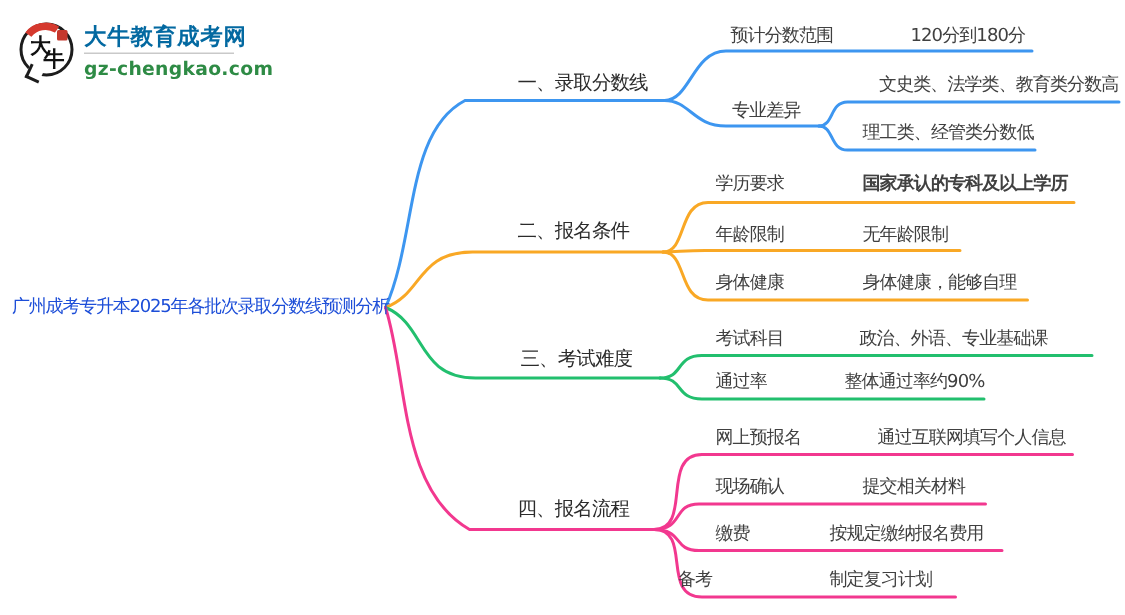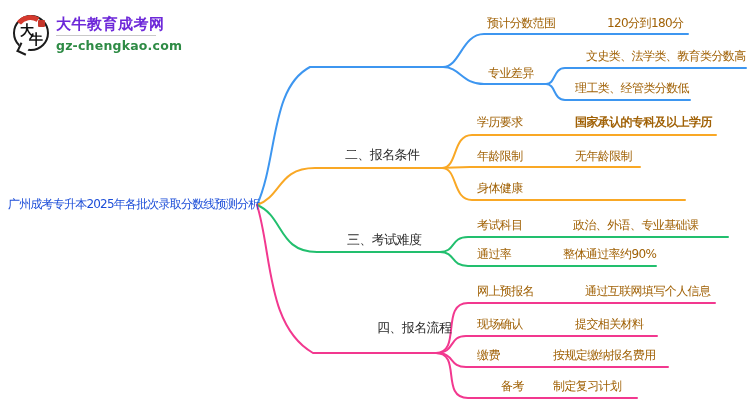--- a/index.html
+++ b/index.html
@@ -1,33 +1,33 @@
 <!DOCTYPE html>
 <html><head>
 <meta charset="utf-8">
 <style>
   html,body{margin:0;padding:0;background:#fff;}
   .canvas{
     position:relative;width:750px;height:410px;background:#ffffff;
     font-family:"DejaVu Sans","Liberation Sans",sans-serif;overflow:hidden;
   }
   svg.lines{position:absolute;left:0;top:0;width:750px;height:410px;}
-  .t{position:absolute;white-space:nowrap;color:#a16207;font-size:12px;letter-spacing:-0.6px;line-height:1.2;}
+  .t{position:absolute;white-space:nowrap;color:#404040;font-size:12px;letter-spacing:-0.6px;line-height:1.2;}
   .branch-label{font-size:13px;color:#2b2b2b;}
   .root-title{position:absolute;left:8px;top:196px;font-size:12px;color:#1d4ed8;letter-spacing:-0.8px;white-space:nowrap;}
   
   .logo{position:absolute;left:13px;top:15px;display:flex;align-items:flex-start;}
   .logo-icon{position:relative;width:36px;height:36px;border:2px solid #1c1c1c;border-radius:50%;background:#fff;box-sizing:border-box;}
   .logo-arc{position:absolute;left:-1px;top:-2px;width:32px;height:30px;border:5px solid transparent;border-top-color:#d5392e;border-radius:50%;transform:rotate(-10deg);box-sizing:border-box;}
   .logo-char-a{position:absolute;left:5px;top:5px;font-size:14px;font-weight:bold;color:#111;font-family:"DejaVu Serif","Liberation Serif",serif;}
   .logo-char-b{position:absolute;left:14px;top:14px;font-size:14px;font-weight:bold;color:#111;font-family:"DejaVu Serif","Liberation Serif",serif;}
   .logo-seal{position:absolute;right:2px;top:3px;width:7px;height:7px;background:#c5372c;border-radius:1px;}
   .logo-tail{position:absolute;left:3px;bottom:-5px;width:8px;height:8px;background:#fff;border-left:2px solid #1c1c1c;border-bottom:2px solid #1c1c1c;transform:rotate(25deg);}
   .logo-text{margin-left:7px;}
-  .logo-title{font-size:15px;font-weight:bold;color:#6d28d9;letter-spacing:0.5px;line-height:1.2;}
+  .logo-title{font-size:15px;font-weight:bold;color:#0369a1;letter-spacing:0.5px;line-height:1.2;}
   .logo-divider{height:1px;background:#c9c9c9;margin:2px 0 2px 0;width:100px;}
   .logo-domain{font-size:12.5px;font-weight:bold;color:#2e8b45;letter-spacing:0.2px;}
 </style>
 </head>
 <body>
 
 <div class="canvas">
 
   <svg class="lines" viewBox="0 0 750 410" fill="none" stroke-width="2" stroke-linecap="round">
 
@@ -63,42 +63,44 @@
     </div>
     <div class="logo-text">
       <div class="logo-title">大牛教育成考网</div>
       <div class="logo-divider"></div>
       <div class="logo-domain">gz-chengkao.com</div>
     </div>
   </div>
 
   <div class="root-title">广州成考专升本2025年各批次录取分数线预测分析</div>
 
+  <div class="t branch-label" style="left:345px;top:48px;">一、录取分数线</div>
   <div class="t" style="left:487px;top:16px;">预计分数范围</div>
   <div class="t" style="left:607px;top:16px;">120分到180分</div>
   <div class="t" style="left:488px;top:66px;">专业差异</div>
   <div class="t" style="left:575px;top:81px;">理工类、经管类分数低</div>
   <div class="t" style="left:586px;top:49px;">文史类、法学类、教育类分数高</div>
 
   <div class="t branch-label" style="left:345px;top:147px;">二、报名条件</div>
   <div class="t" style="left:477px;top:115px;">学历要求</div>
   <div class="t" style="left:575px;top:115px;font-weight:bold;">国家承认的专科及以上学历</div>
   <div class="t" style="left:477px;top:149px;">年龄限制</div>
   <div class="t" style="left:575px;top:149px;">无年龄限制</div>
   <div class="t" style="left:477px;top:181px;">身体健康</div>
+  <div class="t" style="left:575px;top:181px;">身体健康，能够自理</div>
 
   <div class="t branch-label" style="left:347px;top:232px;">三、考试难度</div>
   <div class="t" style="left:477px;top:218px;">考试科目</div>
   <div class="t" style="left:573px;top:218px;">政治、外语、专业基础课</div>
   <div class="t" style="left:477px;top:247px;text-align:center;">通过率</div>
   <div class="t" style="left:563px;top:247px;">整体通过率约90%</div>
 
-  <div class="t branch-label" style="left:345px;top:320px;margin-left:32px;">四、报名流程</div>
+  <div class="t branch-label" style="left:345px;top:332px;">四、报名流程</div>
   <div class="t" style="left:477px;top:284px;">网上预报名</div>
   <div class="t" style="left:585px;top:284px;">通过互联网填写个人信息</div>
   <div class="t" style="left:477px;top:317px;text-align:center;">现场确认</div>
   <div class="t" style="left:575px;top:317px;">提交相关材料</div>
   <div class="t" style="left:477px;top:348px;">缴费</div>
   <div class="t" style="left:553px;top:348px;">按规定缴纳报名费用</div>
-  <div class="t" style="left:501px;top:379px;">备考</div>
+  <div class="t" style="left:452px;top:379px;">备考</div>
   <div class="t" style="left:553px;top:379px;">制定复习计划</div>
 
 </div>
 
 </body></html>

